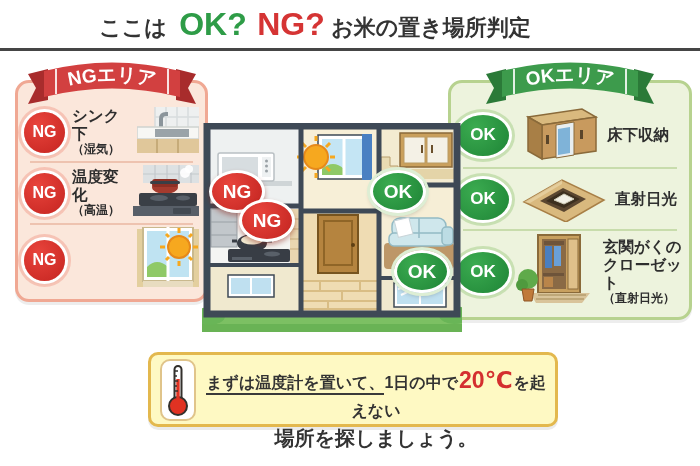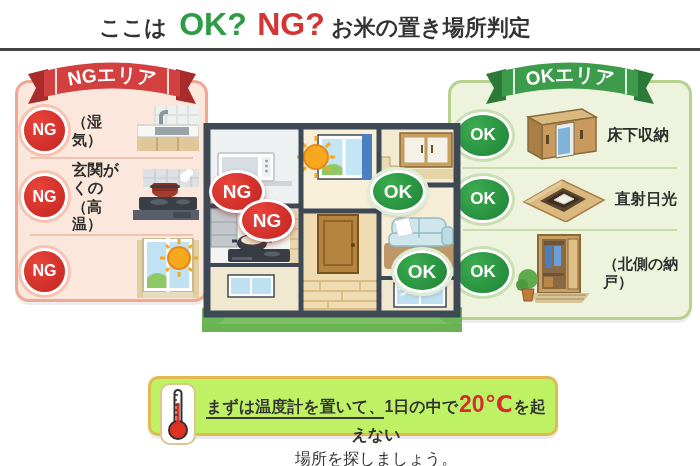--- a/index.html
+++ b/index.html
@@ -26,40 +26,40 @@
   .p-badge{flex:none;display:flex;align-items:center;justify-content:center;color:#fff;
     font-weight:800;border-radius:50%;}
   .p-badge-ng{width:41px;height:41px;font-size:16px;
     background:radial-gradient(circle at 35% 30%,#e8443c,#c52420);
     box-shadow:0 0 0 3px #ffffff,0 0 0 6px rgba(242,165,150,0.55),0 2px 3px rgba(0,0,0,0.25);}
   .p-badge-ok{width:52px;height:41px;font-size:17px;
     background:radial-gradient(circle at 35% 30%,#3bab50,#1e8436);
     box-shadow:0 0 0 3px #ffffff,0 0 0 6px rgba(175,212,150,0.6),0 2px 3px rgba(0,0,0,0.25);}
   .txtcol{display:flex;flex-direction:column;line-height:1.15;}
   .lbl{font-size:15.5px;font-weight:800;color:#2e2e2e;white-space:pre-line;}
-  .sub{font-size:15px;font-weight:700;color:#2e2e2e;white-space:pre-line;margin-top:1px;}
+  .sub{font-size:12px;font-weight:700;color:#2e2e2e;white-space:pre-line;margin-top:1px;}
   .icon-right{margin-left:auto;flex:none;}
   
   .house{position:absolute;left:202px;top:123px;width:260px;height:209px;z-index:5;}
   .h-badge{position:absolute;width:56px;height:43px;border-radius:50%;display:flex;
     align-items:center;justify-content:center;color:#fff;font-weight:800;font-size:19px;}
   .h-ng{background:radial-gradient(circle at 35% 30%,#e8443c,#c22420);
     border:3px solid #fff;box-shadow:0 3px 5px rgba(140,35,25,0.45);box-sizing:border-box;}
   .h-ok{background:radial-gradient(circle at 35% 30%,#3bab50,#1e8436);
     border:3px solid #fff;box-shadow:0 0 0 3px #ddeed4,0 3px 5px rgba(0,0,0,0.25);box-sizing:border-box;}
   
-  .note{position:absolute;left:148px;top:352px;width:410px;height:60px;background:#bef264;
+  .note{position:absolute;left:148px;top:352px;width:410px;height:75px;background:#fef9c3;
     border:3px solid #e3b84e;border-radius:10px;box-sizing:border-box;
-    box-shadow:0 3px 0 rgba(0,0,0,0.08);margin-top:24px;}
+    box-shadow:0 3px 0 rgba(0,0,0,0.08);}
   .thermo{position:absolute;left:9px;top:4px;}
   .note-text{position:absolute;left:52px;top:8px;width:346px;text-align:center;line-height:1.55;}
   .n1{font-size:16px;font-weight:800;color:#333;}
   .n1 .u{border-bottom:2.5px solid #3a3a3a;padding-bottom:2px;}
   .n-temp{font-size:23px;font-weight:900;color:#d42f2f;margin:0 1px;}
-  .n2{font-size:16px;font-weight:400;color:#333;}
+  .n2{font-size:20px;font-weight:700;color:#333;}
 </style>
 </head>
 <body>
 
 <div class="canvas">
 
   <div class="title">
     <span class="t-dark">ここは</span>
     <span class="t-ok">OK?</span>
     <span class="t-ng">NG?</span>
@@ -76,39 +76,40 @@
       <path d="M142,11 L142,36" stroke="#ffffff" stroke-width="2" opacity="0.85"></path>
       <path id="arcNG" d="M34,30 Q86,16 138,30" fill="none"></path>
       <text font-size="19" font-weight="800" fill="#ffffff" text-anchor="middle">
         <textPath href="#arcNG" startOffset="50%">NGエリア</textPath>
       </text>
     </svg>
     <div class="rows">
       <div class="row">
         <div class="p-badge p-badge-ng">NG</div>
         <div class="txtcol">
+          <span class="lbl">シンク下</span>
           <span class="sub">（湿気）</span>
         </div>
         <span class="icon-right">
           <svg width="62" height="46" viewBox="0 0 62 46">
             <rect x="18" y="0" width="44" height="20" fill="#eef0f0"></rect>
             <path d="M18,0 V20 M29,0 V20 M40,0 V20 M51,0 V20 M18,10 H62" stroke="#d8dcdd" stroke-width="1.5" fill="none"></path>
             <path d="M22,12 q0,-7 7,-7 l2,0 l0,4 l-2,0 q-3,0 -3,3 l0,8 l-4,0 Z" fill="#8b959b"></path>
             <rect x="0" y="20" width="62" height="12" fill="#f7f7f4" stroke="#cfd3d0" stroke-width="1.5"></rect>
             <rect x="18" y="22" width="34" height="8" fill="#9aa3a8"></rect>
             <rect x="0" y="32" width="62" height="14" fill="#e0c79a"></rect>
             <path d="M20,32 V46 M41,32 V46" stroke="#bda26f" stroke-width="1.5"></path>
           </svg>
         </span>
       </div>
       <div class="divider div-ng"></div>
       <div class="row">
         <div class="p-badge p-badge-ng">NG</div>
         <div class="txtcol">
-          <span class="lbl">玄関がくの</span>
+          <span class="lbl">温度変化</span>
           <span class="sub">（高温）</span>
         </div>
         <span class="icon-right">
           <svg width="70" height="52" viewBox="0 0 70 52">
             <rect x="14" y="0" width="56" height="18" fill="#dcе0e2"></rect>
             <rect x="14" y="0" width="56" height="18" fill="#dde1e3"></rect>
             <path d="M26,0 V18 M38,0 V18 M50,0 V18 M62,0 V18 M14,9 H70" stroke="#c3c9cc" stroke-width="1.2" fill="none"></path>
             <circle cx="56" cy="8" r="5" fill="#ffffff" opacity="0.9"></circle>
             <circle cx="60" cy="4" r="4" fill="#ffffff" opacity="0.9"></circle>
             <ellipse cx="36" cy="22" rx="13" ry="7" fill="#a53b2e"></ellipse>
@@ -206,21 +207,23 @@
             <rect x="28" y="44" width="9" height="10" fill="#b9854a"></rect>
             <rect x="52" y="6" width="10" height="50" fill="#dfc08a" stroke="#8a6a3a" stroke-width="1"></rect>
             <polygon points="14,60 74,60 66,70 20,70" fill="#d9c49a"></polygon>
             <path d="M22,62 H70 M20,66 H68" stroke="#b59d6e" stroke-width="1.5"></path>
             <circle cx="12" cy="46" r="10" fill="#5faa4a"></circle>
             <circle cx="6" cy="52" r="6" fill="#4f9a3e"></circle>
             <polygon points="6,56 18,56 16,68 8,68" fill="#c07a3a" stroke="#8f5524" stroke-width="1"></polygon>
           </svg>
         </span>
         <div class="txtcol">
-          <span class="sub">（北側の納戸）</span>
+          <span class="lbl">玄関がくの
+クローゼット</span>
+          <span class="sub">（直射日光）</span>
         </div>
       </div>
     </div>
   </div>
 
   <div class="house">
     <svg width="260" height="209" viewBox="0 0 260 209">
 
       <g>
         <path d="M0,196 Q12,186 26,193 Q40,185 56,192 Q72,185 88,192 Q104,186 120,192 Q136,186 152,192 Q168,186 184,192 Q200,186 216,192 Q232,186 248,192 L260,190 L260,209 L0,209 Z" fill="#7cc063"></path>

